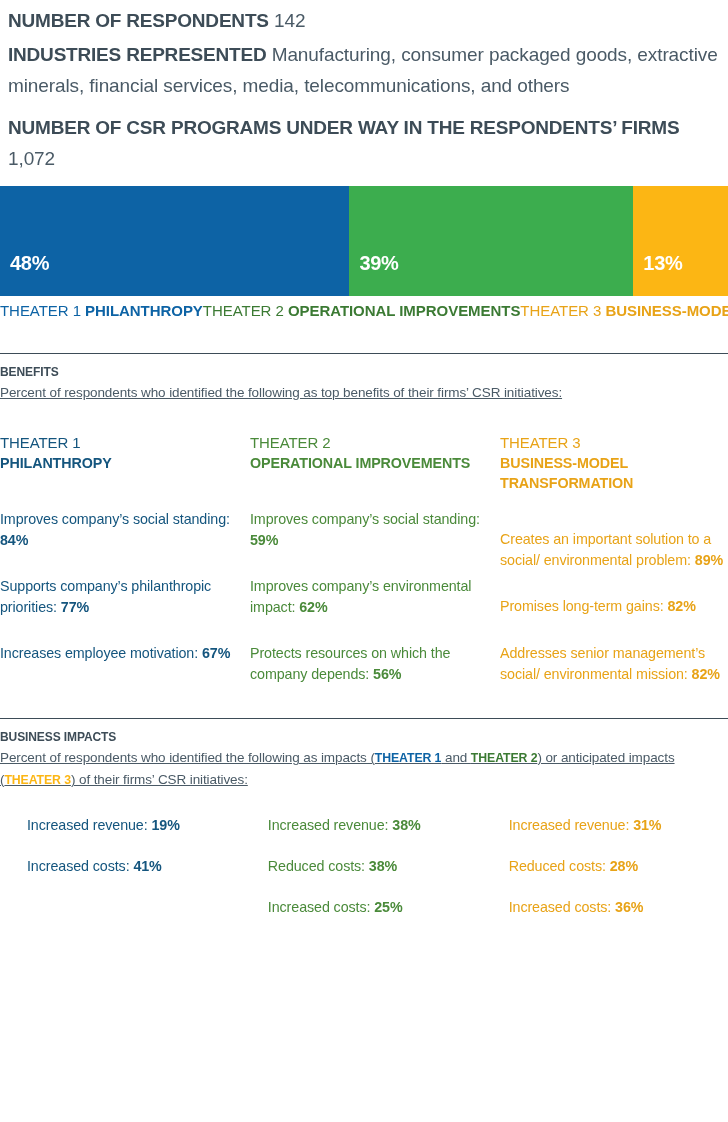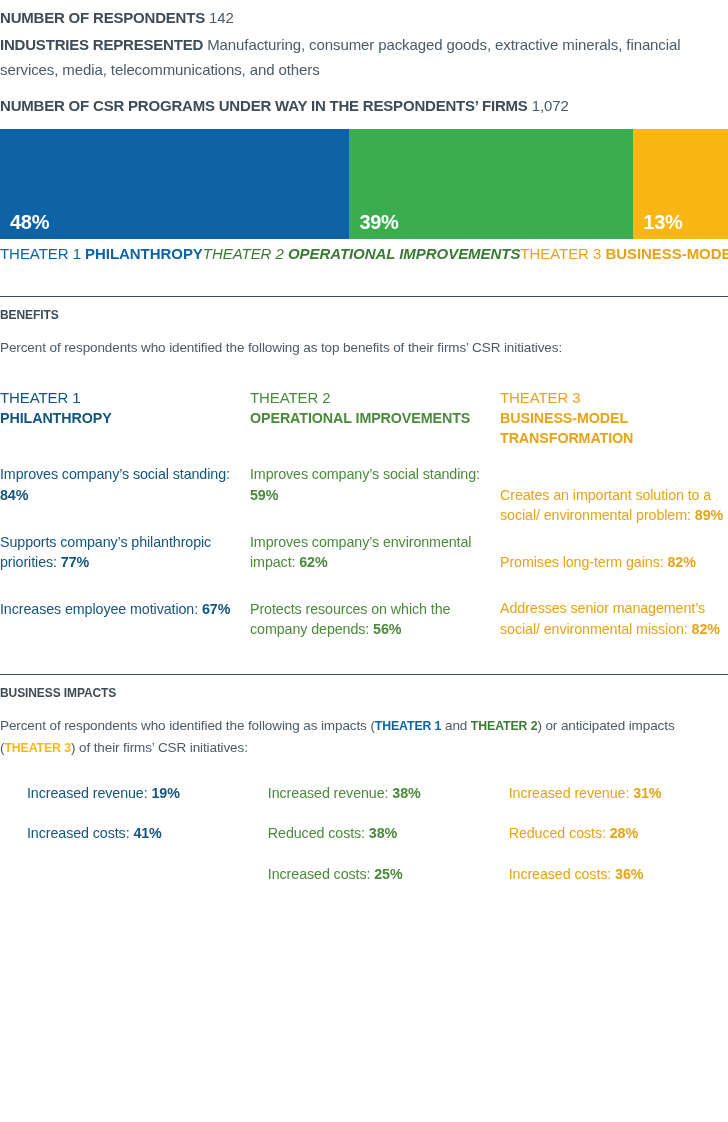--- a/index.html
+++ b/index.html
@@ -7,24 +7,25 @@
   html,body {
     width:728px; height:1122px;
     background:#ffffff;
     font-family:"Liberation Sans", sans-serif;
   }
   .page { position:relative; width:728px; height:1122px; overflow:hidden; }
 
   
   .meta { padding:6px 0 0 0; }
   .meta-line {
-    font-size:15px;
+    font-size:19px;
     line-height:1.62;
     color:#4a5a66;
     letter-spacing:-0.1px;
+    padding-left:8px;
   }
   .meta-line .lbl {
     font-weight:bold;
     color:#3d4c57;
     letter-spacing:-0.2px;
   }
   .meta-line .val { font-weight:normal; }
   .meta-line.l1 { margin-bottom:3px; }
   .meta-line.l2 { margin-bottom:12px; }
   .meta-line.l3 { margin-bottom:4px; }
@@ -32,21 +33,21 @@
   
   .bar {
     display:flex;
     width:728px;
     height:110px;
     margin-top:11px;
   }
   .seg { position:relative; }
   .seg .pct {
     position:absolute;
-    left:10px; bottom:5px;
+    left:10px; bottom:21px;
     color:#ffffff;
     font-weight:bold;
     font-size:20px;
     letter-spacing:-0.3px;
   }
   .seg.s1 { flex:48; background:#0d63a5; }
   .seg.s2 { flex:39; background:#3cad4e; }
   .seg.s3 { flex:13; background:#fcb614; }
 
   
@@ -54,41 +55,42 @@
     display:flex;
     margin-top:6px;
     font-size:15px;
     letter-spacing:-0.05px;
     white-space:nowrap;
   }
   .bar-legend .lg { }
   .bar-legend .lg .thin { font-weight:normal; }
   .bar-legend .lg .thick { font-weight:bold; }
   .bar-legend .lg1 { color:#0d63a5; flex:48; }
-  .bar-legend .lg2 { color:#3b7a33; flex:39;font-style:italic; }
+  .bar-legend .lg2 { color:#3b7a33; flex:39; }
   .bar-legend .lg3 { color:#e8a317; flex:13; }
 
   
   .rule {
     border-top:1px solid #3d4c57;
     margin-top:34px;
   }
   .sec-title {
     font-size:12px;
     font-weight:bold;
     color:#3d4c57;
     letter-spacing:-0.1px;
     margin-top:11px;
   }
   .sec-sub {
     font-size:13.5px;
     line-height:1.62;
     color:#4a5a66;
-    margin-top:15px;
-    letter-spacing:-0.1px;
+    margin-top:3px;
+    letter-spacing:-0.1px;
+    text-decoration:underline;
   }
   .sec-sub .t1 { color:#0d63a5; font-weight:bold; font-size:12.3px; }
   .sec-sub .t2 { color:#3b7a33; font-weight:bold; font-size:12.3px; }
   .sec-sub .t3 { color:#fcb614; font-weight:bold; font-size:12.3px; }
 
   
   .cols {
     display:flex;
     margin-top:30px;
   }

